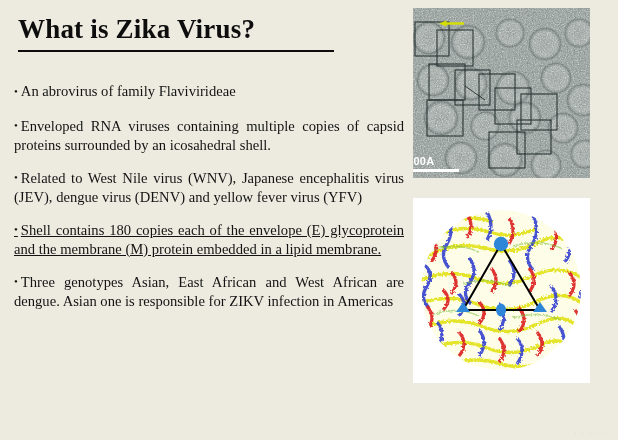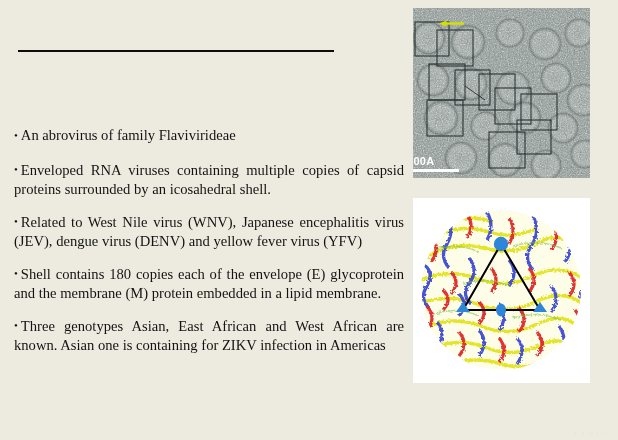--- a/index.html
+++ b/index.html
@@ -56,24 +56,24 @@
     color: #131313;
     margin-bottom: 13px;
     text-indent: 0;
   }
   .bullet:last-child { margin-bottom: 0; }
   .bullet .dot {
     font-size: 11px;
     vertical-align: 1.5px;
     padding-right: 3px;
   }
-  .b1 { margin-bottom: 16px; margin-top: 44px; }
+  .b1 { margin-bottom: 16px; }
   .b2 { margin-bottom: 14px; }
   .b3 { margin-bottom: 14px; }
-  .b4 { margin-bottom: 14px; }
+  .b4 { margin-bottom: 14px; text-decoration: underline; }
 
   
   .micrograph {
     position: absolute;
     left: 413px;
     top: 8px;
     width: 177px;
     height: 170px;
     background: #7f8a88;
     overflow: hidden;
@@ -130,37 +130,38 @@
     color: #d9d6c8;
     letter-spacing: 1.6px;
     user-select: none;
   }
 </style>
 </head>
 <body>
 
 <div class="slide">
 
+  <div class="title">What is Zika Virus?</div>
   <div class="title-underline"></div>
 
   <div class="body-col">
     <div class="bullet b1">
       <span class="dot">•</span><span>An abrovirus of family Flavivirideae</span>
     </div>
     <div class="bullet b3">
       <span class="dot">•</span><span>Enveloped RNA viruses containing multiple copies of capsid proteins surrounded by an icosahedral shell.</span>
     </div>
     <div class="bullet b2">
       <span class="dot">•</span><span>Related to West Nile virus (WNV), Japanese encephalitis virus (JEV), dengue virus (DENV) and yellow fever virus (YFV)</span>
     </div>
     <div class="bullet b4">
       <span class="dot">•</span><span>Shell contains 180 copies each of the envelope (E) glycoprotein and the membrane (M) protein embedded in a lipid membrane.</span>
     </div>
     <div class="bullet">
-      <span class="dot">•</span><span>Three genotypes Asian, East African and West African are known. Asian one is containing for ZIKV infection in Americas</span>
+      <span class="dot">•</span><span>Three genotypes Asian, East African and West African are dengue. Asian one is responsible for ZIKV infection in Americas</span>
     </div>
   </div>
 
   <div class="micrograph">
     <svg class="noise" width="177" height="170" viewBox="0 0 177 170">
       <defs>
         <filter id="grain" x="0" y="0" width="100%" height="100%">
           <feTurbulence type="fractalNoise" baseFrequency="0.85" numOctaves="4" seed="7" stitchTiles="stitch"></feTurbulence>
           <feColorMatrix type="saturate" values="0.08"></feColorMatrix>
           <feComponentTransfer>

